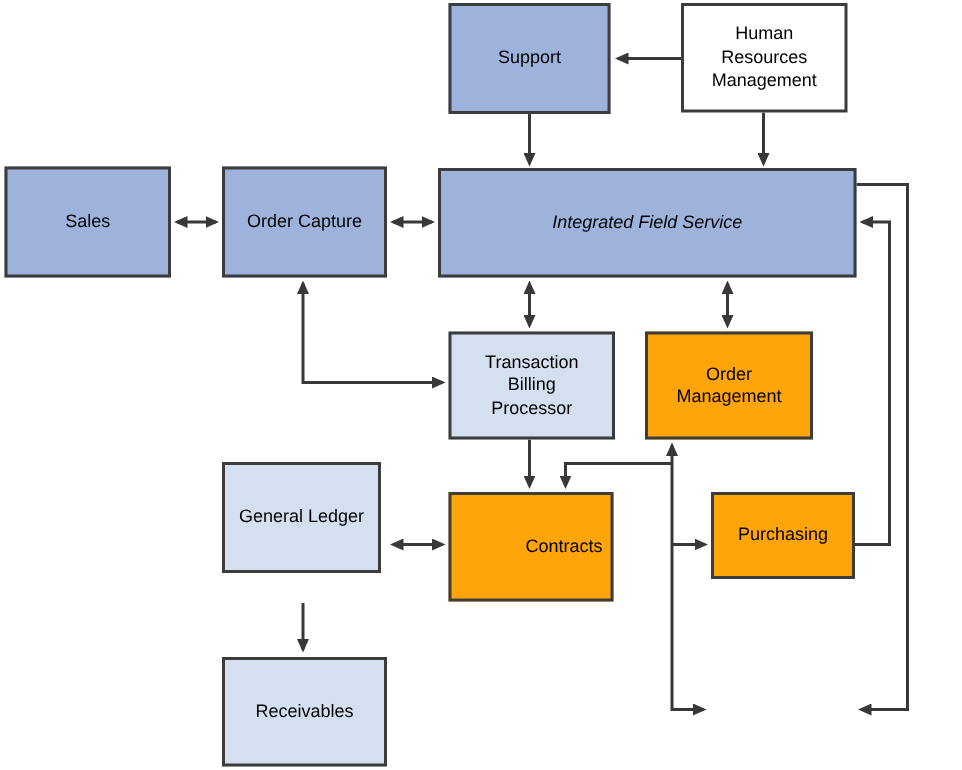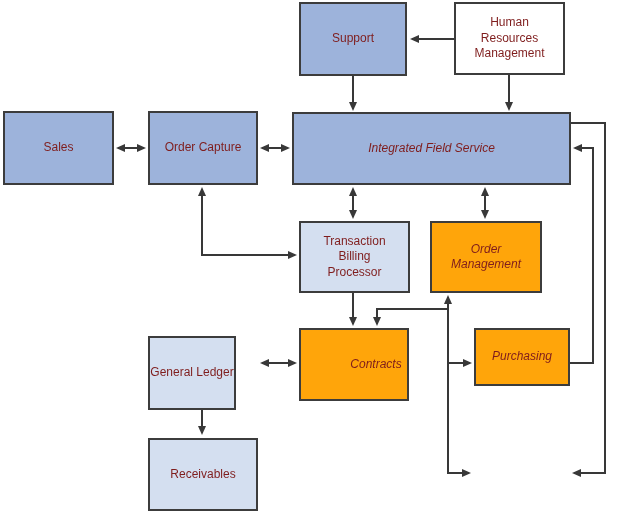--- a/index.html
+++ b/index.html
@@ -5,26 +5,26 @@
   html,body{margin:0;padding:0;}
   body{
     width:641px;height:513px;position:relative;background:#ffffff;
     font-family:"Liberation Sans",sans-serif;overflow:hidden;
   }
   #diagram{position:absolute;left:0;top:0;width:641px;height:513px;}
   .node{
     position:absolute;box-sizing:border-box;
     border:2px solid var(--box-border,#3c3c3c);
     display:flex;align-items:center;justify-content:center;
-    text-align:center;font-size:12px;line-height:1.28;color:#7f1d1d;
+    text-align:center;font-size:12px;line-height:1.28;color:#000000;
     white-space:pre-line;
   }
   .fill-blue{background:var(--primary-blue,#9db3db);}
   .fill-light{background:var(--light-blue,#d4dff0);}
-  .fill-orange{background:var(--orange,#ffa50a);font-style:italic;}
+  .fill-orange{background:var(--orange,#ffa50a);}
   .fill-white{background:var(--plain-white,#ffffff);}
   #wires{position:absolute;left:0;top:0;pointer-events:none;}
   #wires path{stroke:var(--connector,#383838);stroke-width:2;fill:none;}
   #wires marker path{fill:var(--connector,#383838);stroke:none;}
 </style>
 </head>
 <body>
 
 <div id="diagram">
 
@@ -64,21 +64,21 @@
 
   <div class="node fill-blue" style="left:292px;top:112px;width:279px;height:73px;font-style:italic;">Integrated Field Service</div>
 
   <div class="node fill-light" style="left:299px;top:221px;width:111px;height:72px;">Transaction
 Billing
 Processor</div>
 
   <div class="node fill-orange" style="left:430px;top:221px;width:112px;height:72px;">Order
 Management</div>
 
-  <div class="node fill-light" style="left:148px;top:336px;width:88px;height:74px;">General Ledger</div>
+  <div class="node fill-light" style="left:148px;top:308px;width:106px;height:74px;">General Ledger</div>
 
   <div class="node fill-orange" style="left:299px;top:328px;width:110px;height:73px;padding-left:44px;">Contracts</div>
 
   <div class="node fill-orange" style="left:474px;top:328px;width:96px;height:58px;">Purchasing</div>
 
   <div class="node fill-light" style="left:148px;top:438px;width:110px;height:73px;">Receivables</div>
 
 </div>
 
 </body></html>

